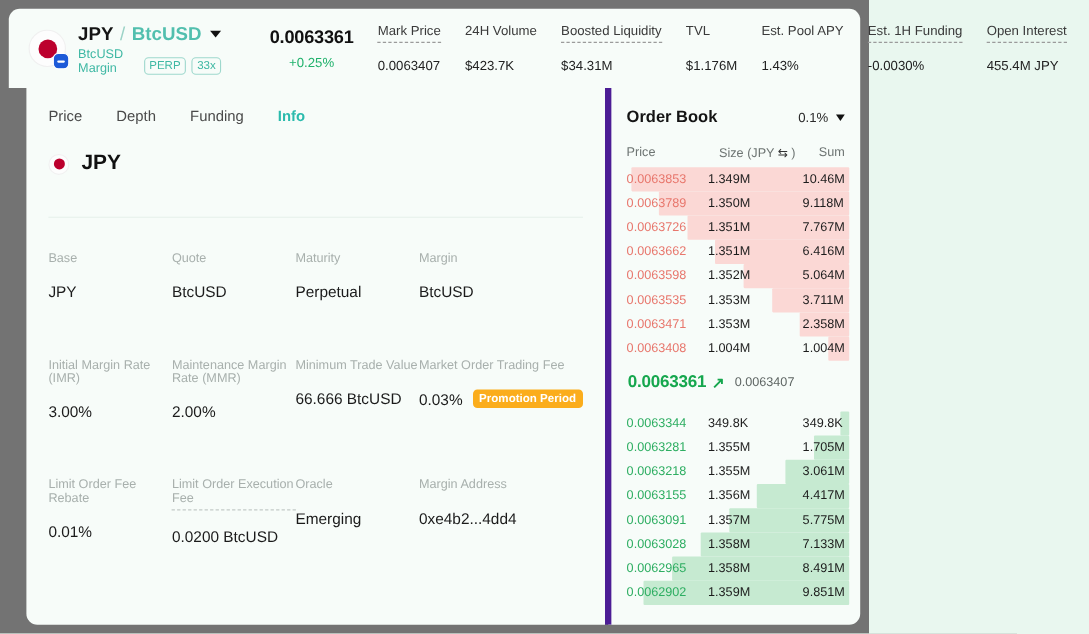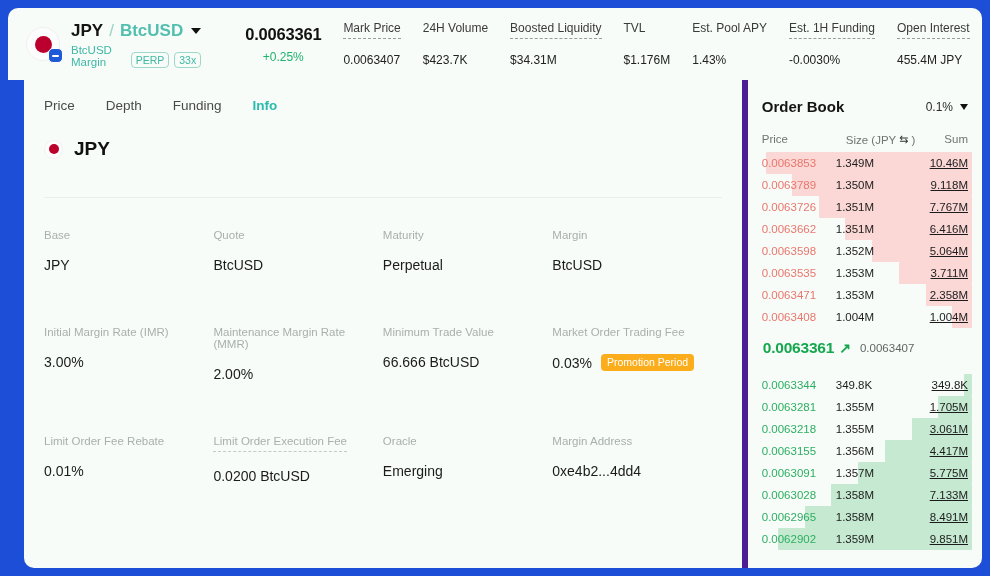--- a/index.html
+++ b/index.html
@@ -4,22 +4,22 @@
 <style>
   * { box-sizing: border-box; margin: 0; padding: 0; }
   html, body {
     width: 990px; height: 576px;
     background: #e9f7ef;
     font-family: "Liberation Sans", sans-serif;
     overflow: hidden;
   }
   #root {
     position: relative;
-    width: 990px; height: 576px;
-    background: #1d4ed8;
+    width: 790px; height: 576px;
+    background: #737373;
     padding: 8px 8px 6px 8px;
   }
 
   
   .header-card {
     position: relative;
     height: 72px;
     background: #f7fcf9;
     border-radius: 10px 10px 0 0;
     display: flex;
@@ -95,21 +95,21 @@
     grid-template-columns: 1fr 1fr 1fr 1fr;
     row-gap: 53px;
     margin-top: 31px;
   }
   .info-cell { display: flex; flex-direction: column; gap: 16px; }
   .info-label { font-size: 11.5px; color: #a8b0ad; }
   .info-label.dashed { border-bottom: 1px dashed #c3cac7; padding-bottom: 4px; align-self: flex-start; }
   .info-value { font-size: 14px; color: #1b1b1b; display: flex; align-items: center; gap: 9px; }
   .promo-badge {
     background: #fbad1c; color: #ffffff; font-size: 10.5px;
-    padding: 2px 6px 3px; border-radius: 4px; font-weight: normal;
+    padding: 2px 6px 3px; border-radius: 4px; font-weight: bold;
     white-space: nowrap;
   }
 
   
   .ob-panel {
     width: 244px; background: #f7fcf9;
     border-left: 6px solid #4c1d95;
     border-radius: 0 0 10px 0;
     padding: 0 14px 0 14px;
     position: relative;
@@ -139,21 +139,21 @@
     position: absolute; right: -4px; top: 0; bottom: 0;
     border-radius: 1px;
   }
   .ob-row.ask .depth { background: #fbd8d5; }
   .ob-row.bid .depth { background: #c6ead1; }
   .ob-row span { position: relative; z-index: 2; }
   .ob-row .px { font-variant-numeric: tabular-nums; }
   .ob-row.ask .px { color: #e8776d; }
   .ob-row.bid .px { color: #2eae62; }
   .ob-row .sz { color: #1c1c1c; padding-right: 14px; font-variant-numeric: tabular-nums; }
-  .ob-row .sm { color: #1c1c1c; text-align: right; font-variant-numeric: tabular-nums; text-decoration: underline; }
+  .ob-row .sm { color: #1c1c1c; text-align: left; font-variant-numeric: tabular-nums; }
 
   .ob-mid {
     display: flex; align-items: center; gap: 9px;
     height: 40px; padding-left: 1px;
   }
   .ob-mid .mid-price { font-size: 15.5px; font-weight: bold; color: #16a74e; letter-spacing: -0.2px; }
   .ob-mid .arrow { color: #16a74e; font-size: 14px; font-weight: bold; margin-left: -4px; }
   .ob-mid .mark { font-size: 11.5px; color: #5f6664; }
 </style>
 </head>

